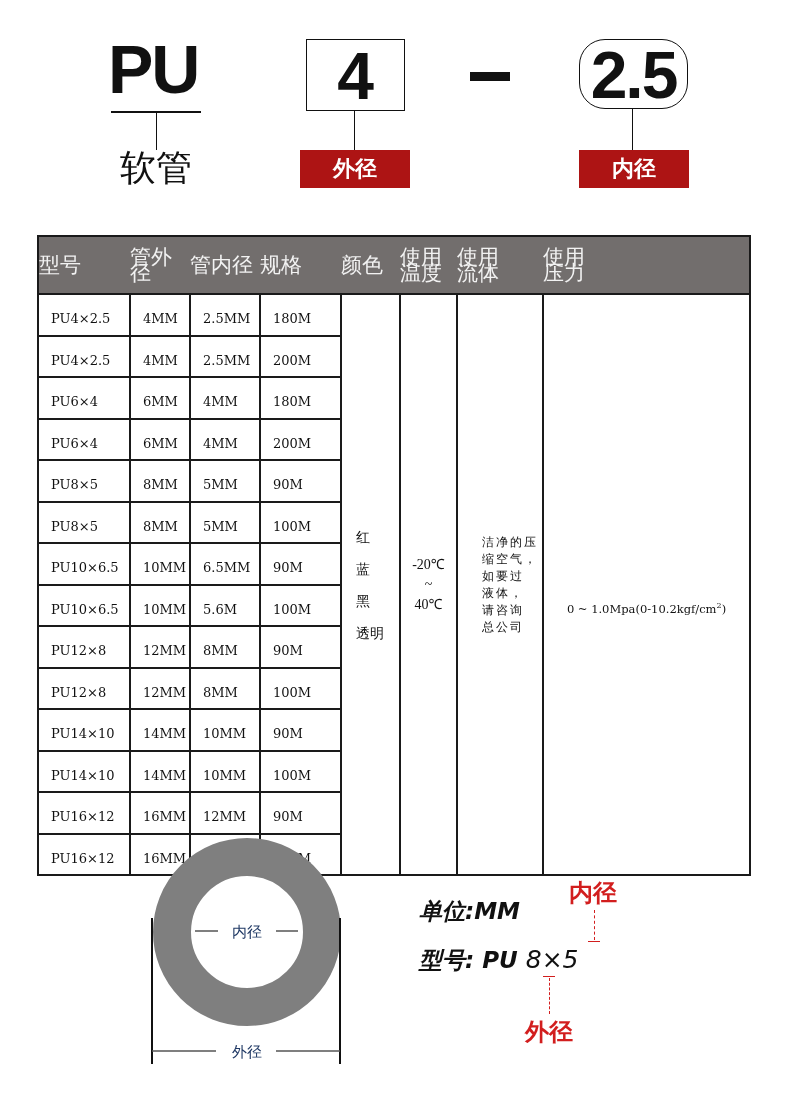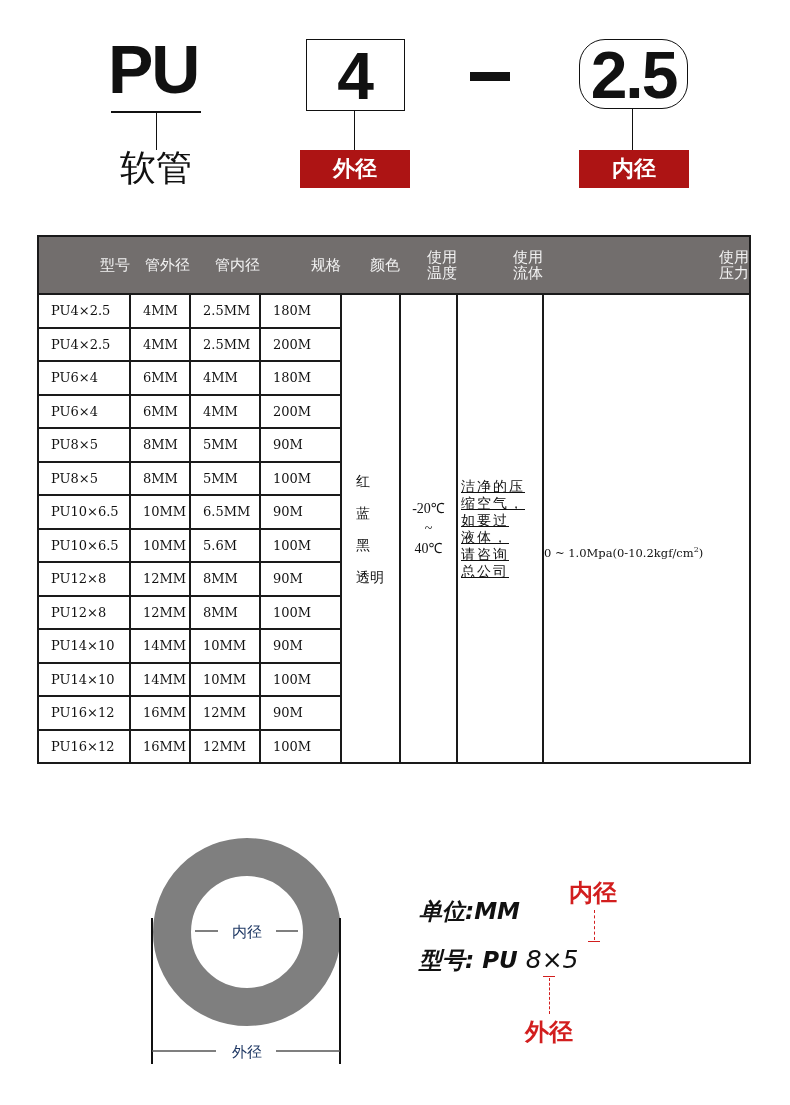--- a/index.html
+++ b/index.html
@@ -25,30 +25,30 @@
   .dash { position:absolute; left:470px; top:72px; width:40px; height:9px; background:#111; }
 
   .red-tag { position:absolute; background:#ad1414; color:#fff; font-weight:bold; font-size:22px;
              text-align:center; line-height:38px; height:38px; }
   .tag-od { left:300px; top:150px; width:110px; }
   .tag-id { left:579px; top:150px; width:110px; }
 
   
   table.spec { position:absolute; left:37px; top:235px; width:712px; border-collapse:collapse;
                border:2px solid #1a1a1a; table-layout:fixed; }
-  table.spec th { background:#726e6d; color:#f2f2f2; font-weight:normal; font-size:15px;
-                  height:56px; line-height:16px; padding:0; text-align:right; border:none; }
-  table.spec td { border:2px solid #1a1a1a; height:31.5px; padding:0 0 0 12px;
+  table.spec th { background:#726e6d; color:#f2f2f2; font-weight:normal; font-size:21px;
+                  height:56px; line-height:16px; padding:0; text-align:left; border:none; }
+  table.spec td { border:2px solid #1a1a1a; height:31.5px; padding:8px 0 0 12px;
                   font-family:"DejaVu Serif", "Liberation Serif", serif; font-size:13px;
                   text-align:left; vertical-align:middle; white-space:nowrap; }
   table.spec td.merged { vertical-align:middle; padding:0; }
   .color-list { padding-left:14px; font-family:"DejaVu Serif", serif; font-size:14px; line-height:32px; }
   .temp { text-align:center; font-family:Liberation Serif, serif; font-size:14px; line-height:20px; }
-  .fluid { padding-left:3px; font-family:"DejaVu Serif", serif; font-size:14px; line-height:17px; white-space:normal; letter-spacing:2px;text-decoration:underline; }
-  .pressure { text-align:left; font-family:"DejaVu Serif", serif; font-size:11.5px;margin-top:47px; }
+  .fluid { padding-left:24px; font-family:"DejaVu Serif", serif; font-size:12px; line-height:17px; white-space:normal; letter-spacing:2px; }
+  .pressure { text-align:center; font-family:"DejaVu Serif", serif; font-size:11.5px;margin-top:47px; }
   .pressure sup { font-size:8px; }
 
   
   .ring-wrap { position:absolute; left:140px; top:820px; width:220px; height:260px; }
 
   
   .legend-unit { position:absolute; left:419px; top:896px; font-weight:bold; font-size:23px;
                  line-height:30px; font-family:"DejaVu Sans", sans-serif;font-style:italic; }
   .legend-model { position:absolute; left:419px; top:942px; font-weight:bold; font-size:23px;
                   line-height:36px; white-space:nowrap;font-style:italic; }

